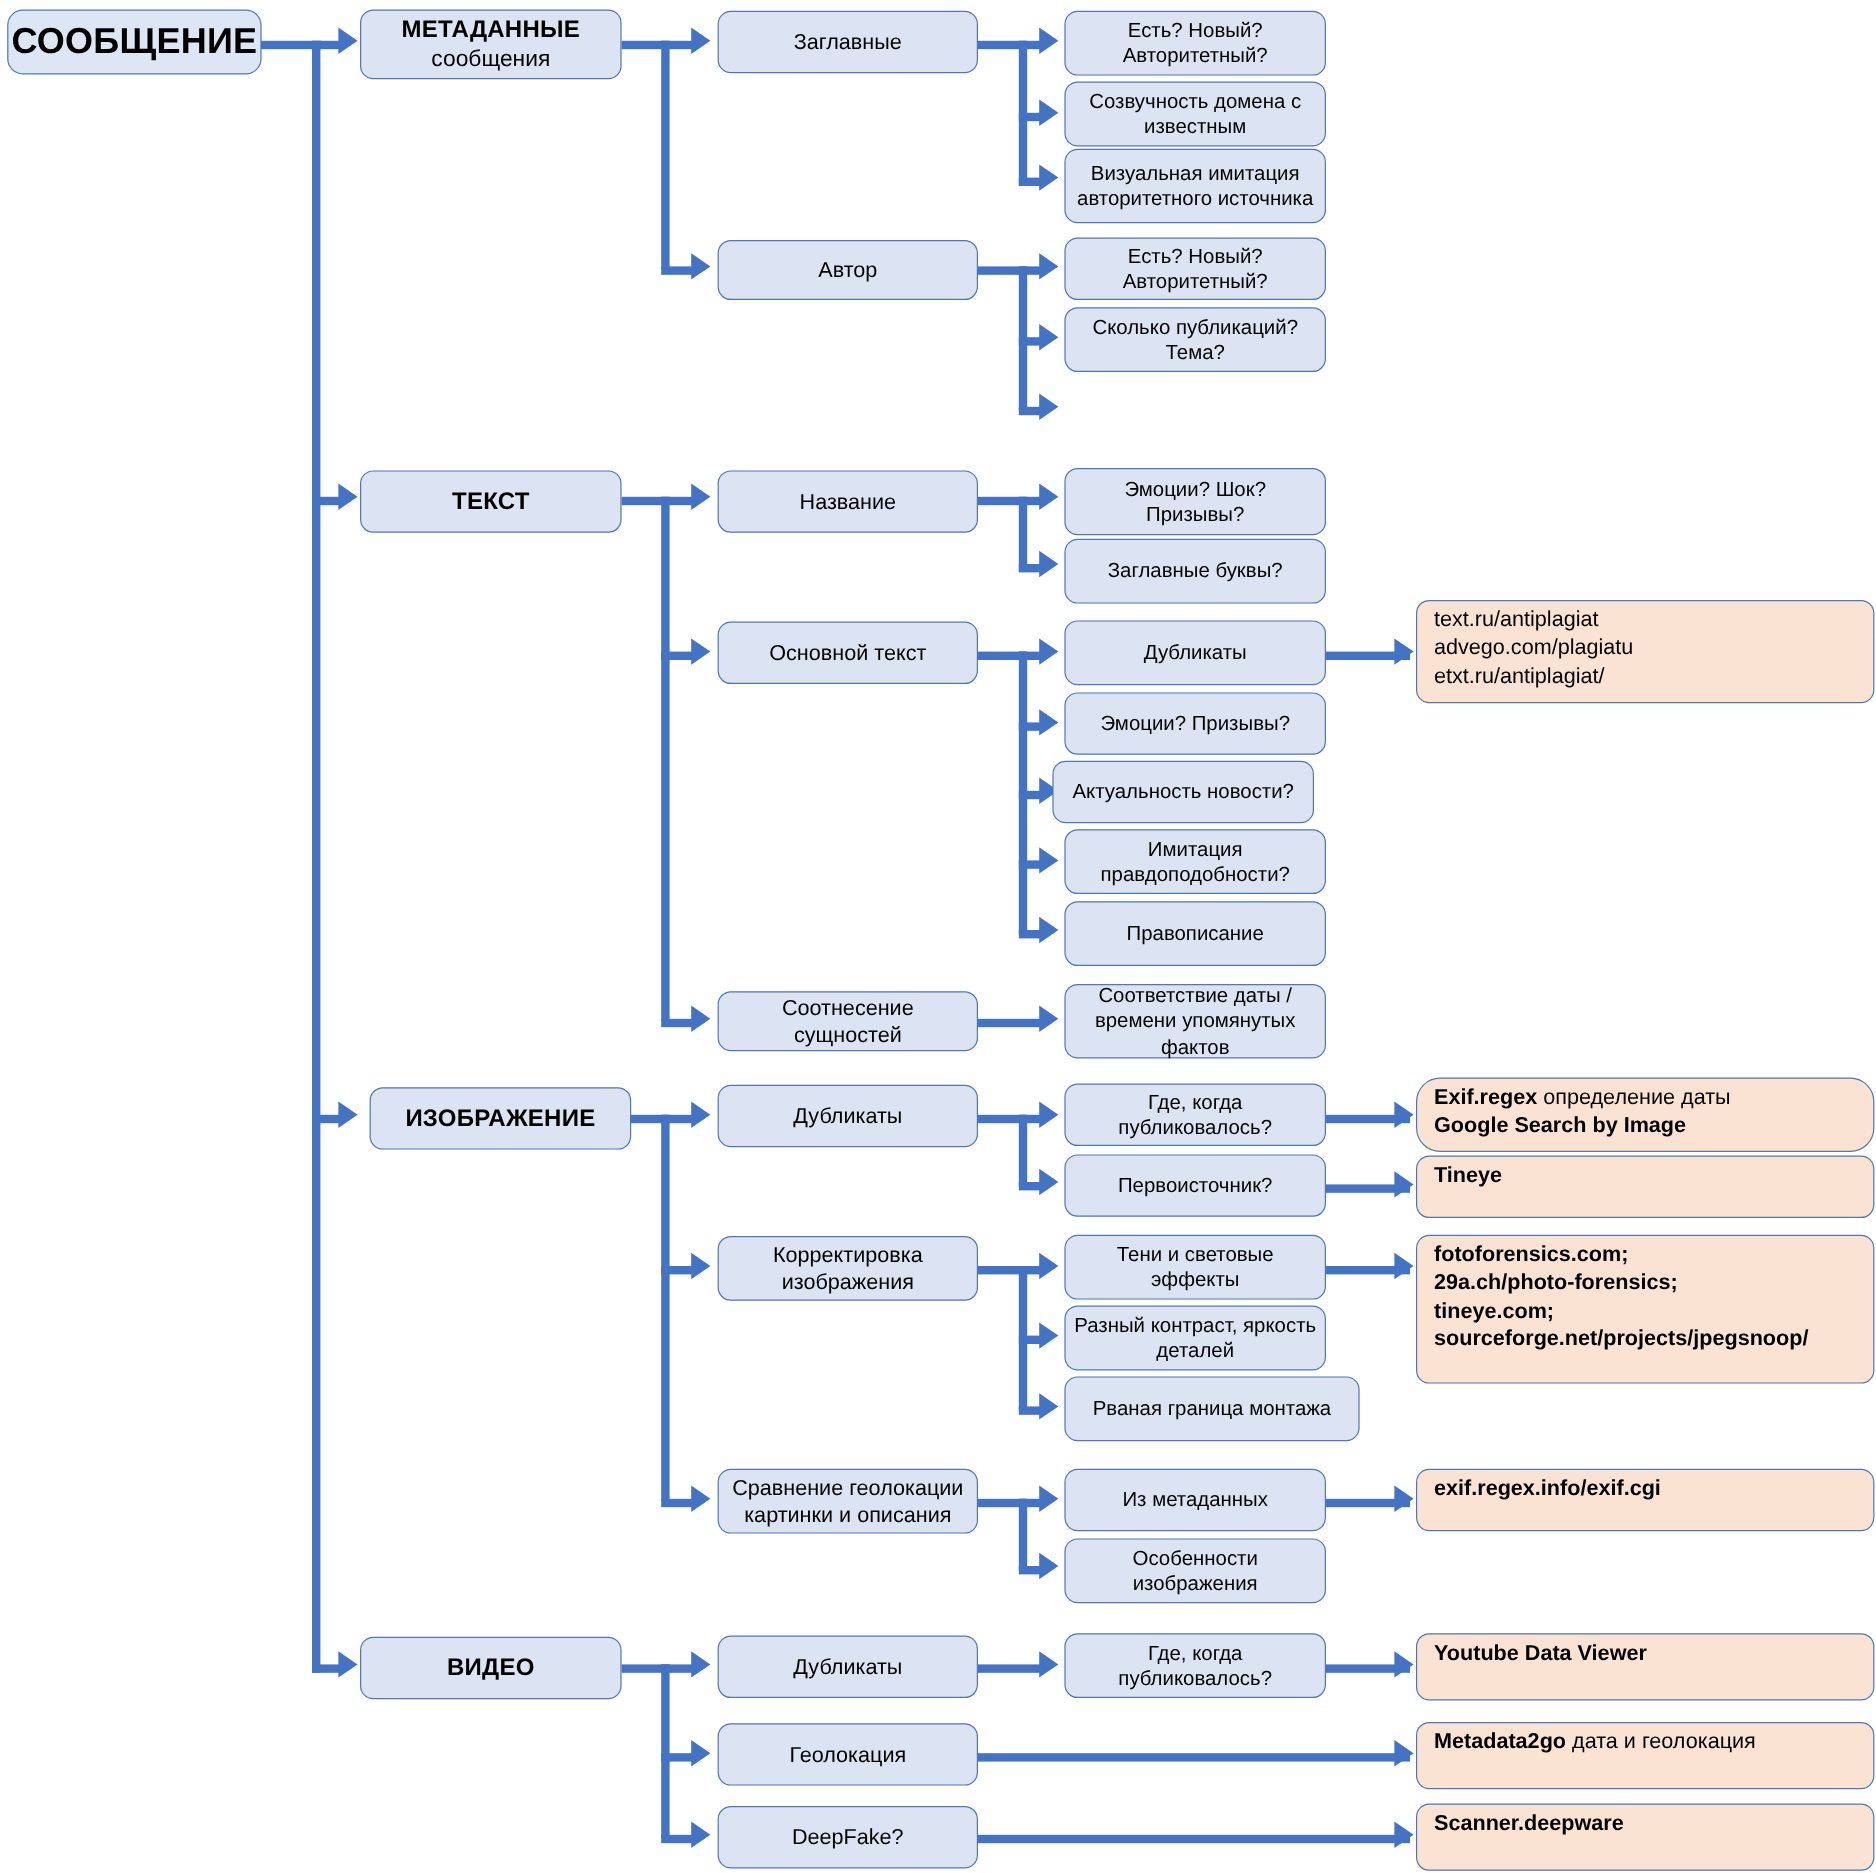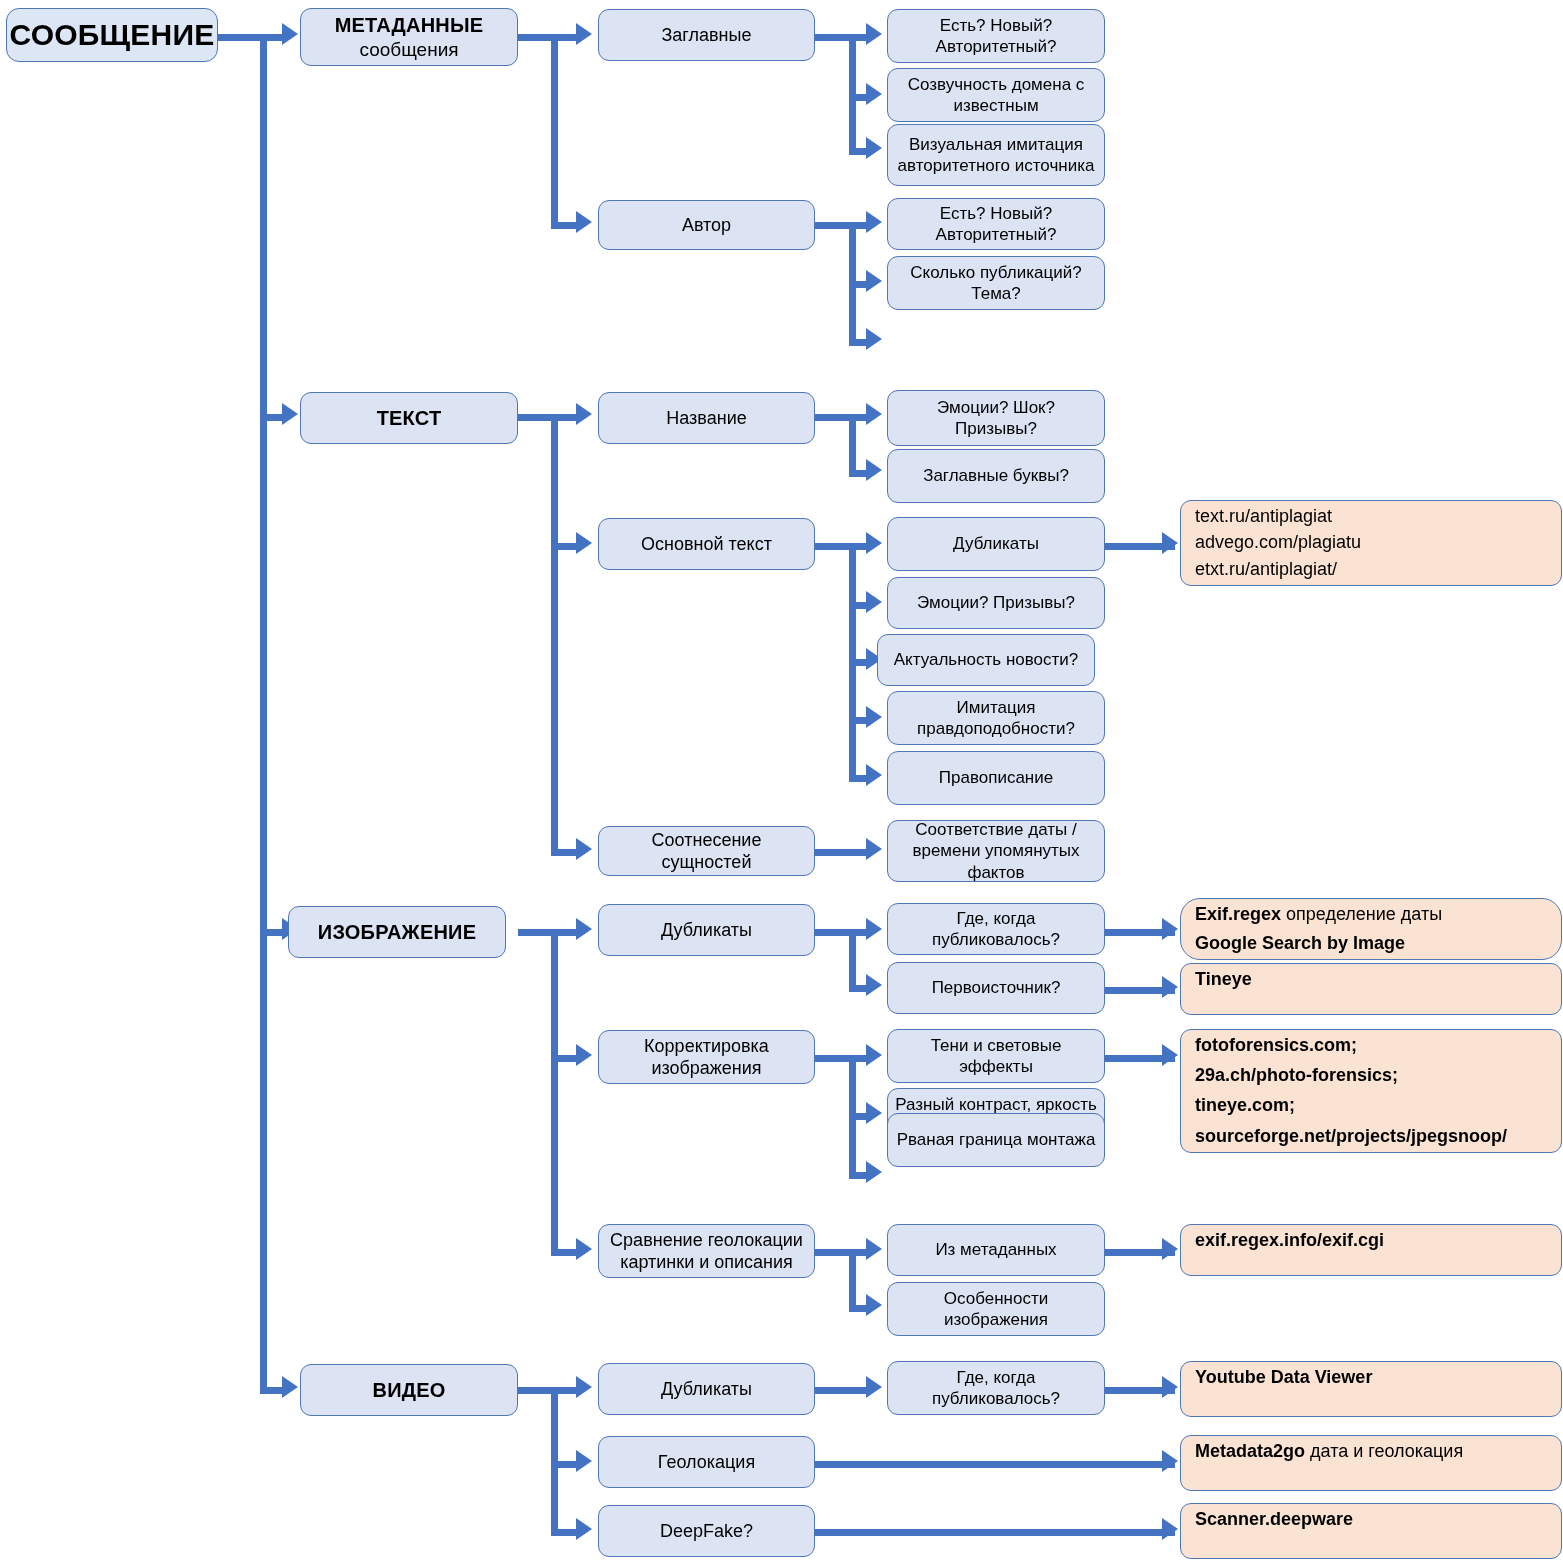--- a/index.html
+++ b/index.html
@@ -51,21 +51,21 @@
   }
   .node.lvl2 { font-size: 18px; font-weight: normal; }
   .node.lvl3 { font-size: 17px; font-weight: normal; }
 
   
   .res {
     position: absolute;
     box-sizing: border-box;
     display: flex;
     flex-direction: column;
-    justify-content: space-between;
+    justify-content: flex-start;
     align-items: flex-start;
     border: 1px solid #4f77b8;
     border-radius: 11px;
     background: #fae3d3;
     color: #000000;
     font-size: 18px;
     line-height: 1.30;
     padding: 4px 14px;
     z-index: 3;
   }
@@ -230,21 +230,21 @@
     <span>СООБЩЕНИЕ</span>
   </div>
 
   <div class="node cat" style="left:300px;top:8px;width:218px;height:58px;flex-direction:column;">
     <span>МЕТАДАННЫЕ</span>
     <span class="sub">сообщения</span>
   </div>
   <div class="node cat" style="left:300px;top:392px;width:218px;height:52px;">
     <span>ТЕКСТ</span>
   </div>
-  <div class="node cat" style="left:288px;top:906px;width:218px;height:52px;justify-content:center;">
+  <div class="node cat" style="left:308px;top:906px;width:218px;height:52px;justify-content:center;">
     <span>ИЗОБРАЖЕНИЕ</span>
   </div>
   <div class="node cat" style="left:300px;top:1364px;width:218px;height:52px;">
     <span>ВИДЕО</span>
   </div>
 
   <div class="node lvl2" style="left:598px;top:9px;width:217px;height:52px;">
     <span>Заглавные</span>
   </div>
   <div class="node lvl2" style="left:598px;top:200px;width:217px;height:50px;">
@@ -328,21 +328,21 @@
   <div class="node lvl3" style="left:887px;top:962px;width:218px;height:52px;">
     <span>Первоисточник?</span>
   </div>
 
   <div class="node lvl3" style="left:887px;top:1029px;width:218px;height:54px;">
     <span>Тени и световые эффекты</span>
   </div>
   <div class="node lvl3" style="left:887px;top:1088px;width:218px;height:54px;">
     <span>Разный контраст, яркость деталей</span>
   </div>
-  <div class="node lvl3" style="left:887px;top:1113px;width:218px;height:54px;">
+  <div class="node lvl3" style="left:887px;top:1147px;width:246px;height:54px;">
     <span>Рваная граница монтажа</span>
   </div>
 
   <div class="node lvl3" style="left:887px;top:1224px;width:218px;height:52px;">
     <span>Из метаданных</span>
   </div>
   <div class="node lvl3" style="left:887px;top:1282px;width:218px;height:54px;">
     <span>Особенности изображения</span>
   </div>
 

